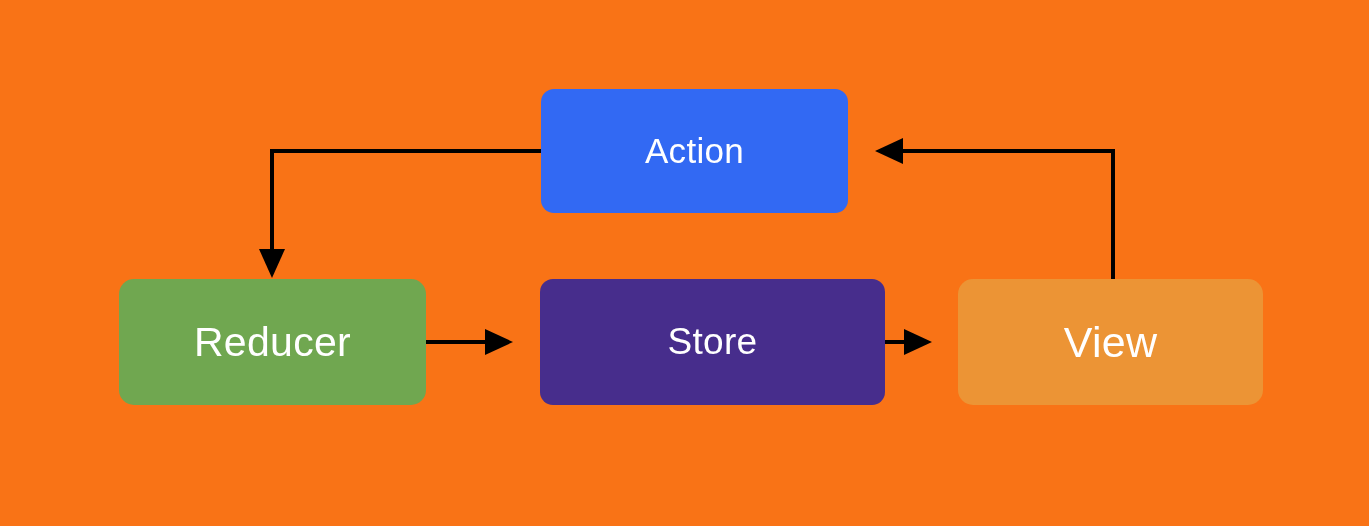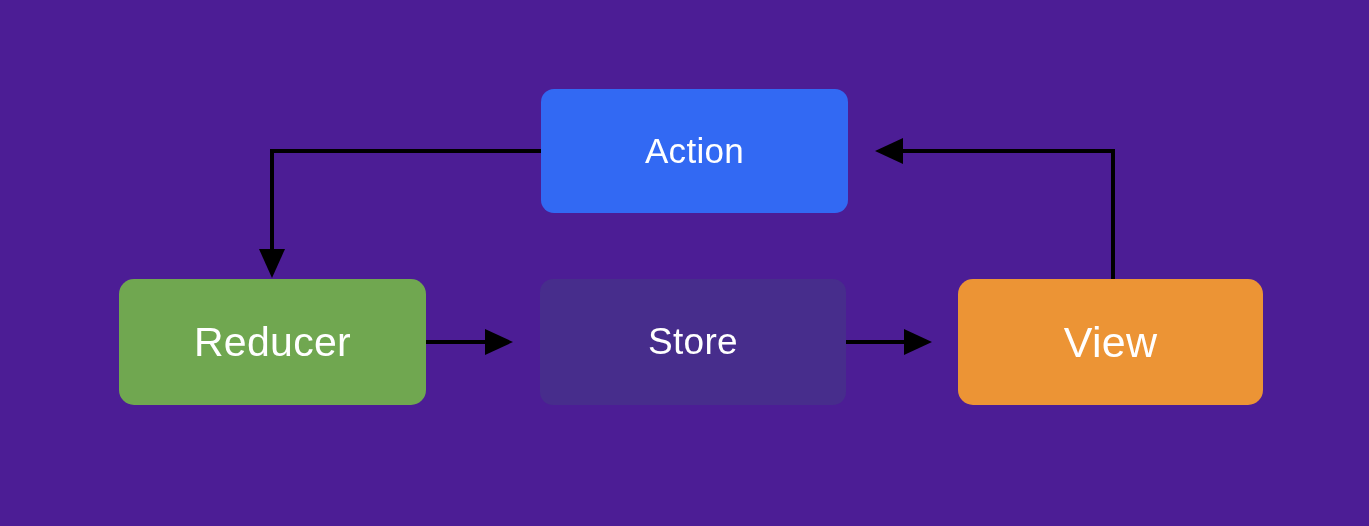--- a/index.html
+++ b/index.html
@@ -43,21 +43,21 @@
     left: 119px;
     top: 279px;
     width: 307px;
     height: 126px;
     border-radius: 15px;
     font-size: 41px;
   }
   #node-store {
     left: 540px;
     top: 279px;
-    width: 306px;
+    width: 345px;
     height: 126px;
     border-radius: 13px;
     font-size: 37px;
   }
   #node-view {
     left: 958px;
     top: 279px;
     width: 305px;
     height: 126px;
     border-radius: 15px;
@@ -79,21 +79,21 @@
     stroke-linejoin: miter;
   }
   .edge-head {
     fill: #000000;
     stroke: none;
   }
 </style>
 </head>
 <body>
 
-<div id="canvas" style="background: #4c1d95;">
+<div id="canvas" style="background: #f97316;">
 
   <svg id="edge-layer" viewBox="0 0 1369 526" width="1369" height="526" xmlns="http://www.w3.org/2000/svg">
 
     <g>
       <path class="edge-path" d="M 541 151 L 272 151 L 272 258"></path>
       <polygon class="edge-head" points="272,278 259,249 285,249"></polygon>
     </g>
 
     <g>
       <path class="edge-path" d="M 426 342 L 492 342"></path>

